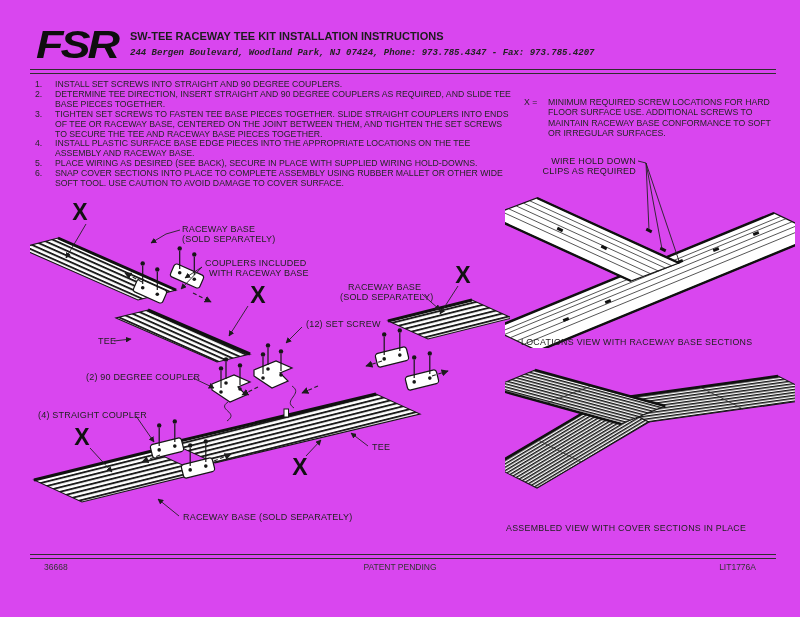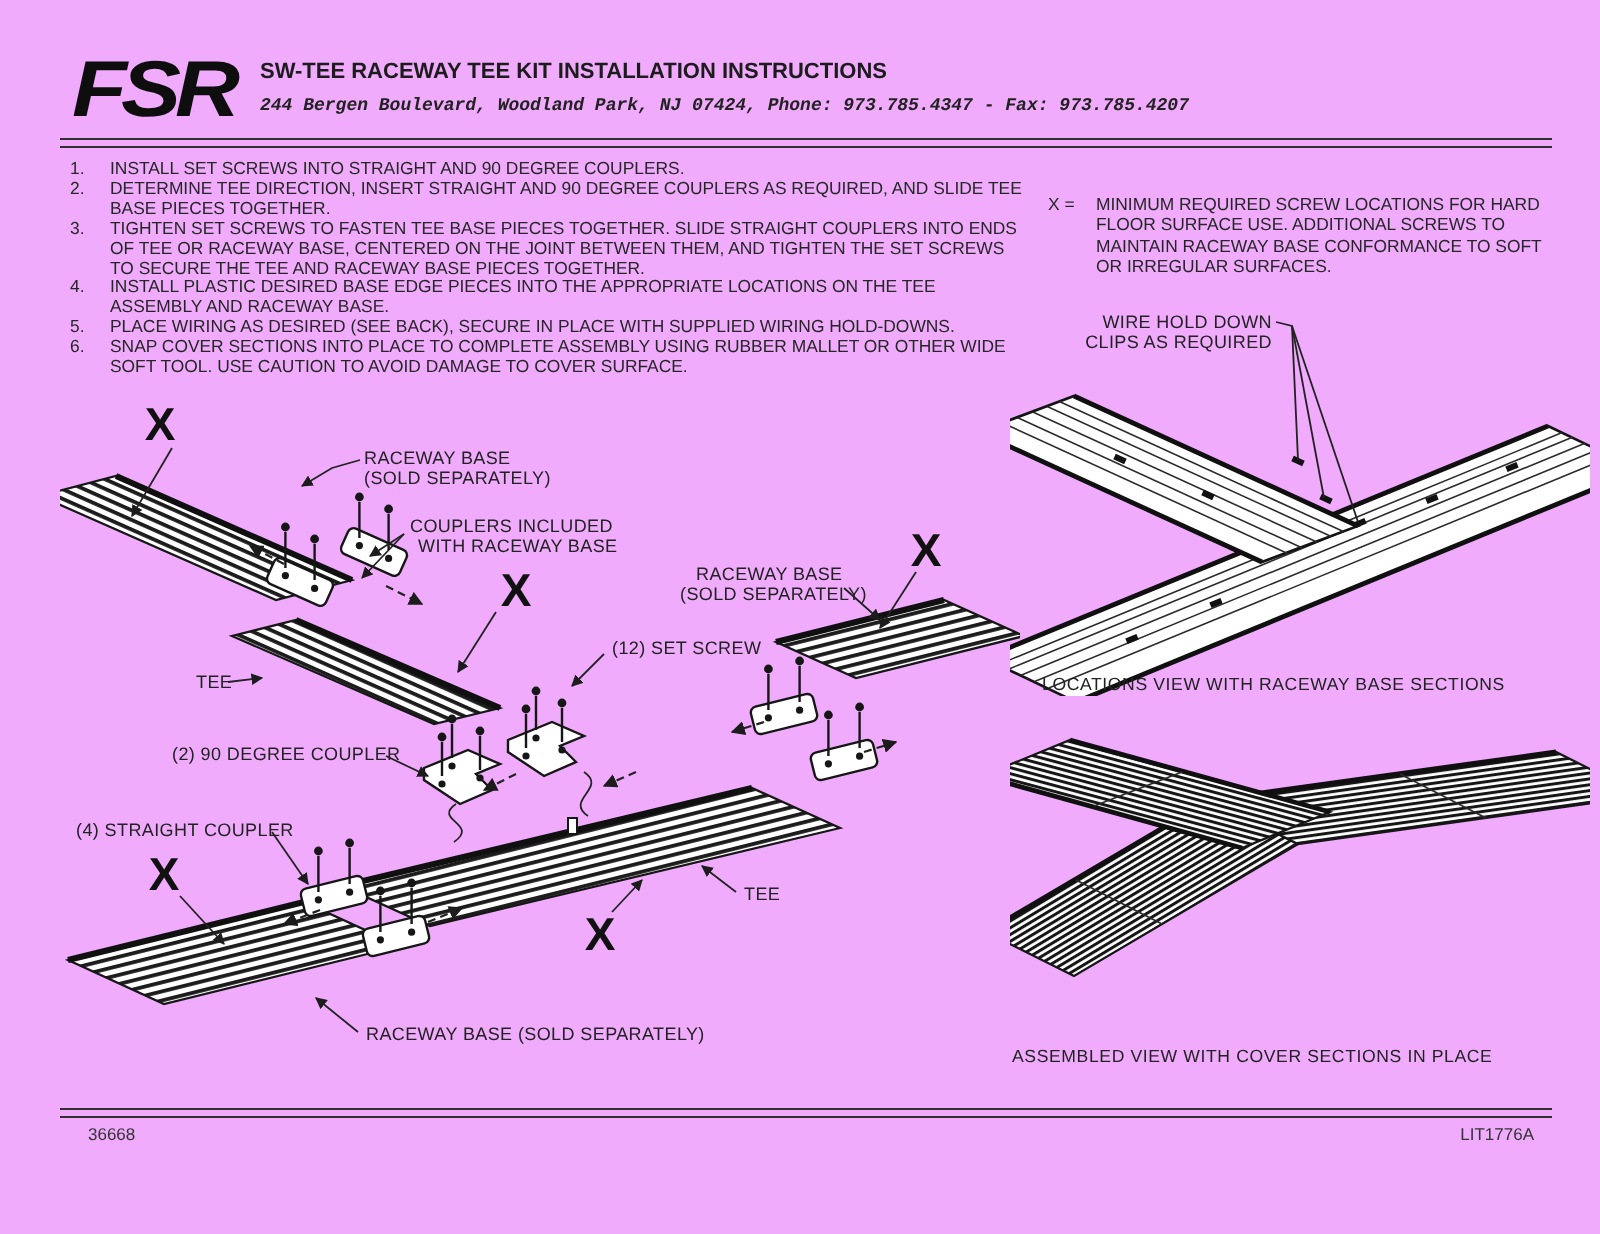--- a/index.html
+++ b/index.html
@@ -1,37 +1,37 @@
 <!DOCTYPE html>
 <html><head>
 <meta charset="utf-8">
 <style>
   html,body{margin:0;padding:0;background:#fff;}
-  .page{position:relative;width:800px;height:617px;background:#f0abfc;overflow:hidden;
+  .page{position:relative;width:800px;height:617px;background:#d946ef;overflow:hidden;
         font-family:"Liberation Sans",sans-serif;color:#2a2a2a;}
   .logo{position:absolute;left:36px;top:22px;font-size:45px;font-weight:bold;font-style:italic;
         letter-spacing:-3px;color:#0e0e0e;transform:scaleY(.88);transform-origin:top left;}
   .title{position:absolute;left:130px;top:30px;font-size:11px;font-weight:bold;color:#1c1c1c;}
   .address{position:absolute;left:130px;top:48px;font-size:9px;font-weight:bold;font-style:italic;color:#222;font-family:Liberation Mono, monospace;}
   .rule{position:absolute;left:30px;width:746px;height:3px;
         border-top:1.6px solid #2e2e2e;border-bottom:1.6px solid #2e2e2e;}
   #rule-top{top:69px;}
   #rule-bottom{top:554px;}
   .instructions{position:absolute;left:35px;top:80px;width:478px;font-size:8.7px;line-height:9.9px;color:#262626;}
   .instructions .item{display:flex;}
   .instructions .num{flex:0 0 20px;}
   .note{position:absolute;left:524px;top:97px;width:254px;display:flex;font-size:8.7px;line-height:10.3px;color:#262626;}
   .note .prefix{flex:0 0 24px;}
   .caption{position:absolute;font-size:8.8px;letter-spacing:.3px;color:#222;white-space:nowrap;}
   #cap1{left:521px;top:337px;}
   #cap2{left:506px;top:523px;}
   .footer-text{position:absolute;top:562px;font-size:8.5px;color:#333;}
   #f-left{left:44px;}
   #f-center{left:0;width:800px;text-align:center;}
-  #f-right{right:33px;}
+  #f-right{right:44px;}
   svg{position:absolute;overflow:hidden;}
   #svg-main{left:30px;top:190px;}
   #svg-base{left:505px;top:150px;}
   #svg-cover{left:505px;top:365px;}
   svg text{font-family:"Liberation Sans",sans-serif;font-size:9px;fill:#222;letter-spacing:.2px;}
   svg text.xmark{font-size:23px;font-weight:bold;fill:#111;letter-spacing:0;}
   .ln{stroke:#222;stroke-width:.9;fill:none;}
   .dash{stroke:#222;stroke-width:1.1;fill:none;stroke-dasharray:4 2.6;}
   .plate{fill:#fff;stroke:#161616;stroke-width:1.2;}
   .hole{fill:#161616;}
@@ -61,21 +61,21 @@
     <div class="item">
         <span class="num">2.</span>
         <span>DETERMINE TEE DIRECTION, INSERT STRAIGHT AND 90 DEGREE COUPLERS AS REQUIRED, AND SLIDE TEE BASE PIECES TOGETHER.</span>
       </div>
     <div class="item">
         <span class="num">3.</span>
         <span>TIGHTEN SET SCREWS TO FASTEN TEE BASE PIECES TOGETHER. SLIDE STRAIGHT COUPLERS INTO ENDS OF TEE OR RACEWAY BASE, CENTERED ON THE JOINT BETWEEN THEM, AND TIGHTEN THE SET SCREWS TO SECURE THE TEE AND RACEWAY BASE PIECES TOGETHER.</span>
       </div>
     <div class="item">
         <span class="num">4.</span>
-        <span>INSTALL PLASTIC DESIRED BASE EDGE PIECES INTO THE APPROPRIATE LOCATIONS ON THE TEE ASSEMBLY AND RACEWAY BASE.</span>
+        <span>INSTALL PLASTIC SURFACE BASE EDGE PIECES INTO THE APPROPRIATE LOCATIONS ON THE TEE ASSEMBLY AND RACEWAY BASE.</span>
       </div>
     <div class="item">
         <span class="num">5.</span>
         <span>PLACE WIRING AS DESIRED (SEE BACK), SECURE IN PLACE WITH SUPPLIED WIRING HOLD-DOWNS.</span>
       </div>
     <div class="item">
         <span class="num">6.</span>
         <span>SNAP COVER SECTIONS INTO PLACE TO COMPLETE ASSEMBLY USING RUBBER MALLET OR OTHER WIDE SOFT TOOL. USE CAUTION TO AVOID DAMAGE TO COVER SURFACE.</span>
       </div>
   </div>
@@ -327,16 +327,17 @@
       <line class="thick" x1="30" y1="5" x2="160" y2="41"></line>
       <line class="thick" x1="-14" y1="23" x2="116" y2="59"></line>
     </g>
     <line class="thin" x1="33" y1="75" x2="76" y2="97"></line>
     <line class="thin" x1="195" y1="22" x2="238" y2="44"></line>
     <line class="thin" x1="42" y1="38" x2="86" y2="21"></line>
   </svg>
   <div class="caption" id="cap2">ASSEMBLED VIEW WITH COVER SECTIONS IN PLACE</div>
 
   <div class="rule" id="rule-bottom"></div>
+  <div class="footer-text" id="f-center">PATENT PENDING</div>
   <div class="footer-text" id="f-left">36668</div>
   <div class="footer-text" id="f-right">LIT1776A</div>
 
 </div>
 
 </body></html>

